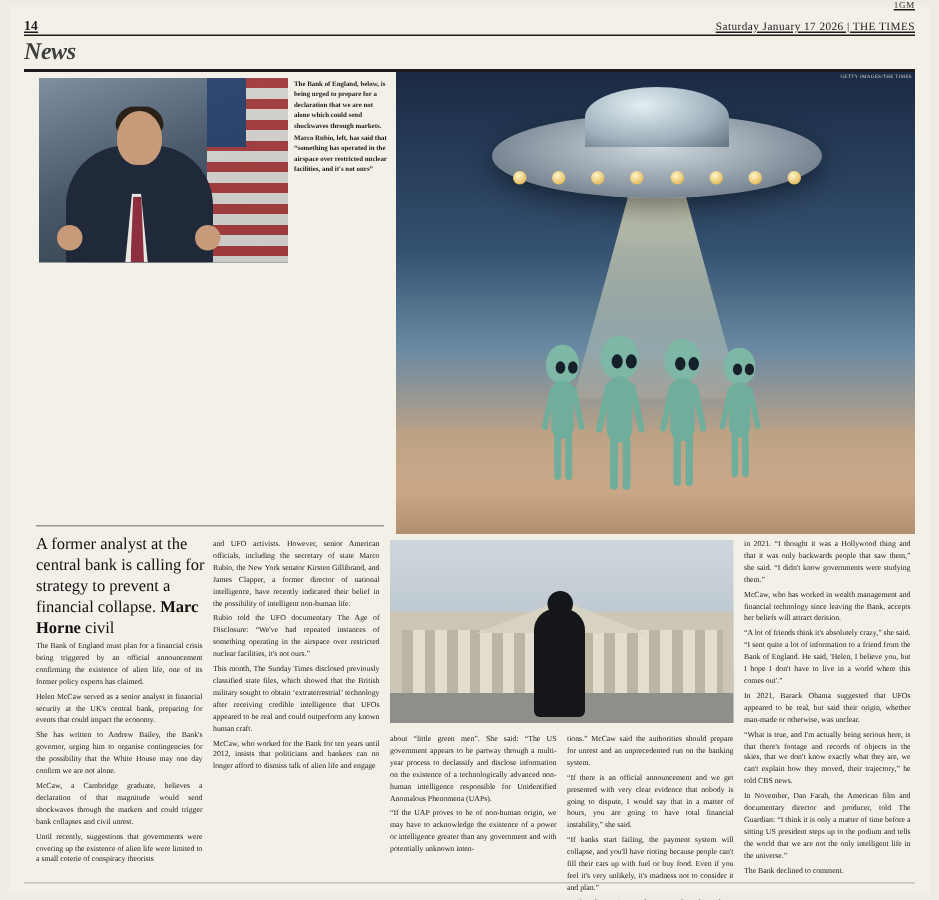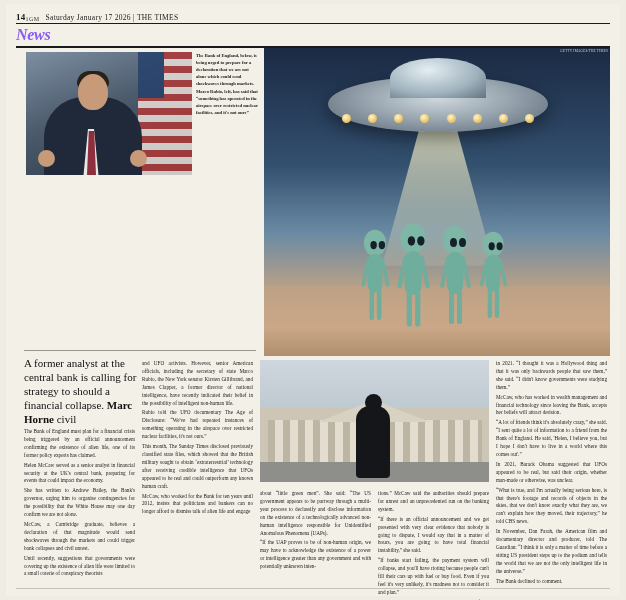--- a/index.html
+++ b/index.html
@@ -30,32 +30,35 @@
 
   
   .masthead {
     position: absolute;
     left: 10px;
     top: 4px;
     width: 594px;
     height: 14px;
     display: flex;
     align-items: flex-end;
+    justify-content: space-between;
     font-size: 7px;
     color: #1b1b1b;
     letter-spacing: .2px;
+    text-decoration: underline;
   }
   .masthead .folio {
     font-weight: bold;
     font-size: 9px;
   }
   .masthead .right {
     display: flex;
     align-items: flex-end;
     gap: 6px;
+    flex-direction: column;
   }
   .masthead .logo-mark {
     font-size: 6px;
     letter-spacing: .5px;
     color: #333;
     border: 0;
   }
   .masthead .dateline {
     font-size: 7.5px;
     letter-spacing: .3px;
@@ -71,21 +74,21 @@
 
   
   .section-head {
     position: absolute;
     left: 10px;
     top: 22px;
     font-family: "Liberation Serif", serif;
     font-weight: bold;
     font-style: italic;
     font-size: 16px;
-    color: #8b5cf6;
+    color: #404040;
     letter-spacing: -.3px;
   }
   .rule-under-section {
     position: absolute;
     left: 10px;
     top: 42px;
     width: 594px;
     height: 2px;
     background: #1b1b1b;
   }
@@ -505,21 +508,21 @@
         <div class="torso"></div>
           <div class="leg l"></div>
           <div class="leg r"></div>
       </div>
       <div class="ufo-credit">GETTY IMAGES/THE TIMES</div>
     </div>
 
 
     <div class="rule-standfirst"></div>
     <div class="standfirst">
-      <span>A former analyst at the central bank is calling for strategy to should a financial collapse.</span>
+      <span>A former analyst at the central bank is calling for strategy to prevent a financial collapse.</span>
       <span class="byline">Marc Horne</span><span> civil</span>
     </div>
 
     <div class="photo-boe">
       <div class="boe-building"></div>
       <div class="boe-cols"></div>
       <div class="boe-pediment"></div>
       <div class="boe-base"></div>
       <div class="boe-fig"></div>
     </div>

